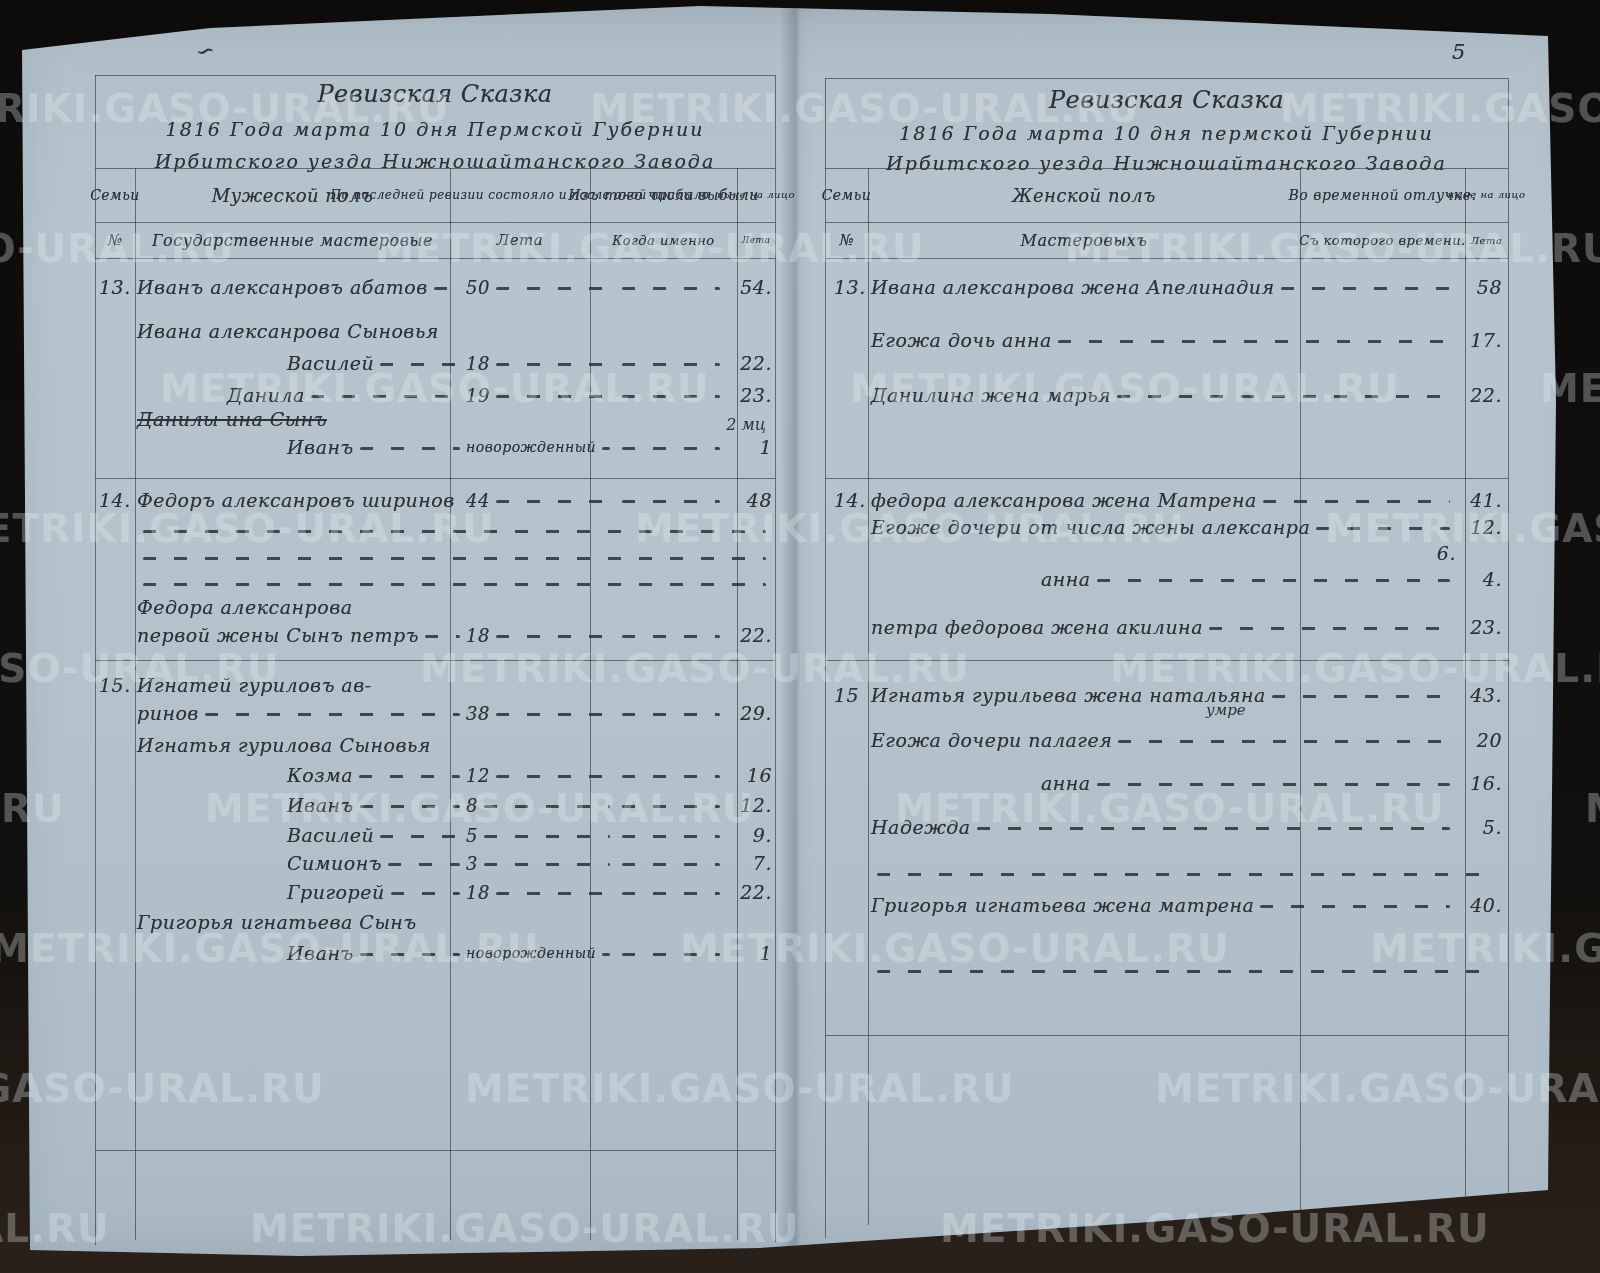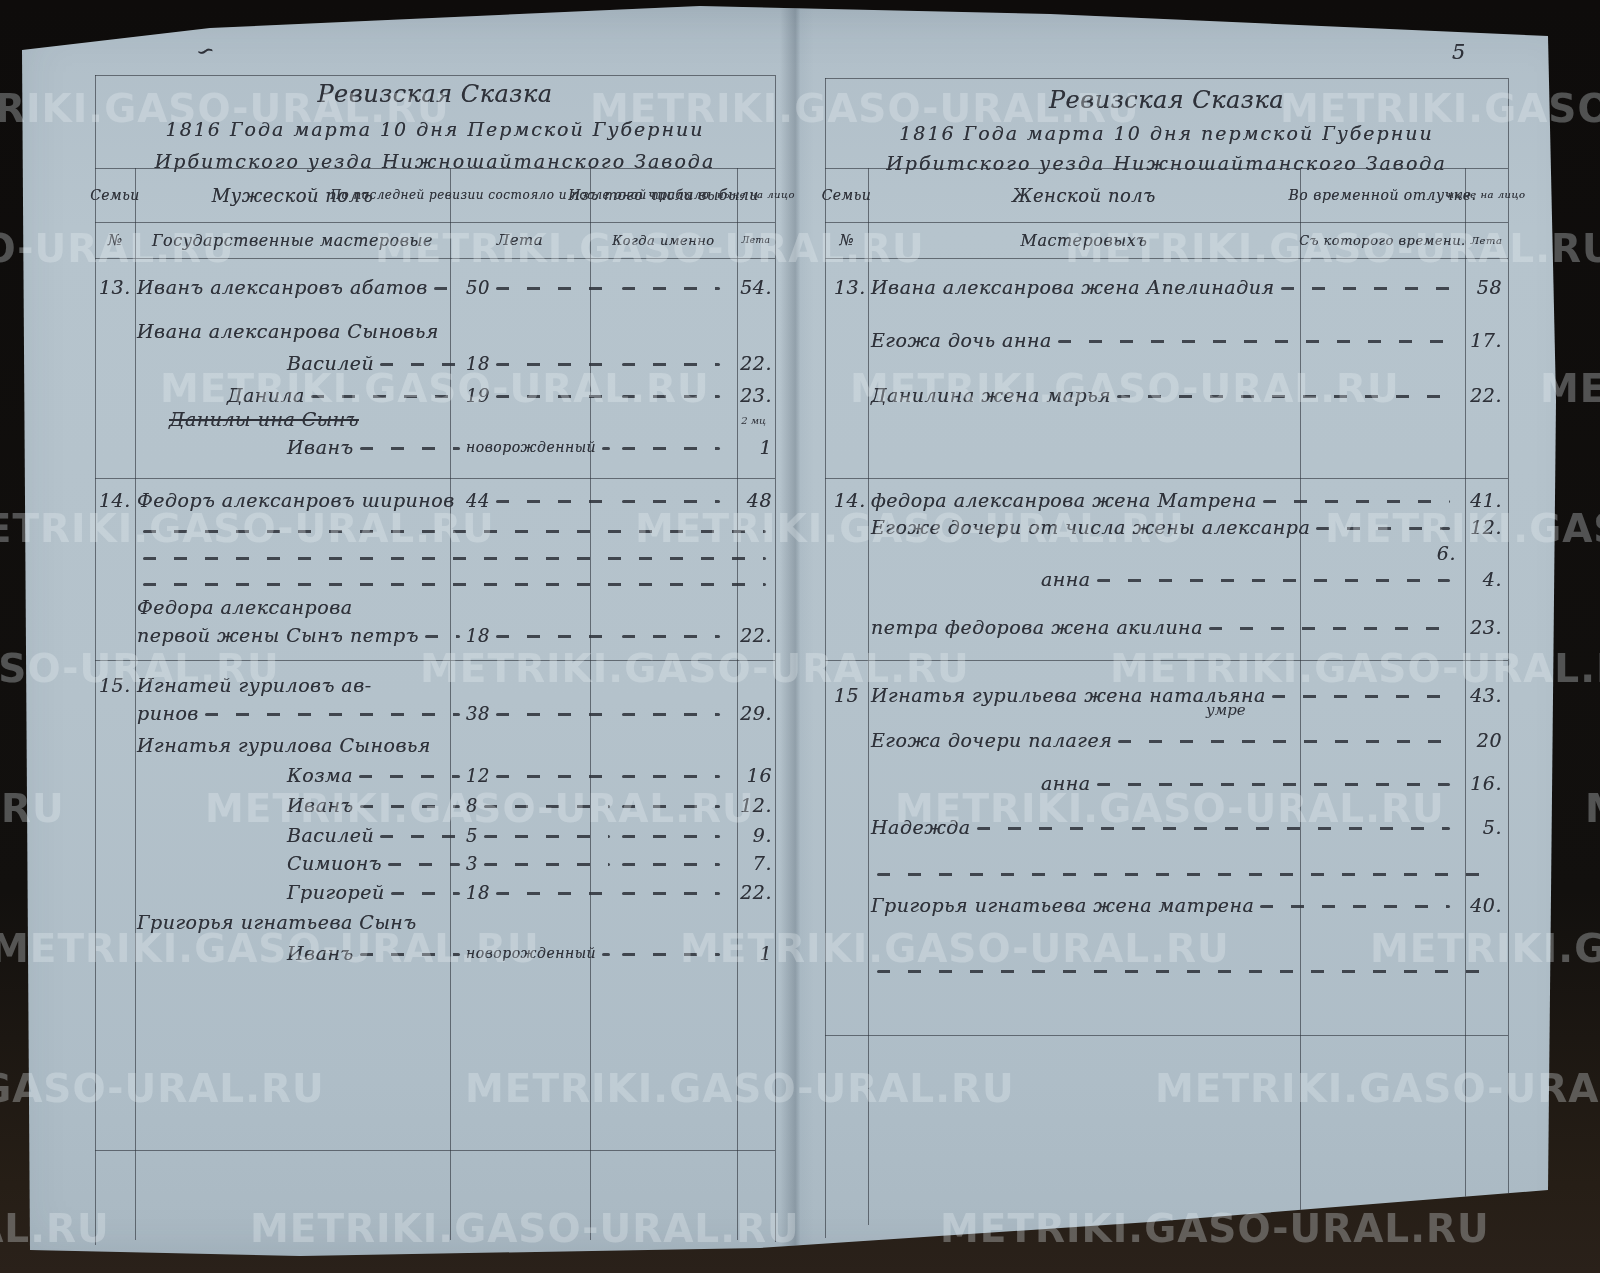--- a/index.html
+++ b/index.html
@@ -33,22 +33,22 @@
   .num{position:absolute;font-size:19px;}
   .cell{display:flex;align-items:center;overflow:visible;min-width:0;}
   .leader{
     flex:1 1 auto;height:3px;margin:2px 6px 0 6px;border-radius:2px;
     background-image:repeating-linear-gradient(90deg,rgba(44,48,56,.85) 0 13px,rgba(0,0,0,0) 13px 31px);
   }
   .leader.full{grid-column:1 / -1;}
   .val{text-align:right;font-size:19px;}
   .agetxt{font-size:18px;}
   .nametxt{font-size:19px;}
-  .struck{text-decoration:line-through;text-decoration-thickness:2px;padding-left:32px;}
-  .note-a{position:absolute;right:6px;top:-17px;font-size:10px;font-style:italic;color:#2e3139;}
+  .struck{text-decoration:line-through;text-decoration-thickness:2px;}
+  .note-a{position:absolute;right:6px;top:-17px;font-size:16px;font-style:italic;color:#2e3139;}
   .note-b{position:absolute;left:335px;top:21px;font-size:15px;font-style:italic;color:#2e3139;}
   .wm{
     position:absolute;font-family:"DejaVu Sans",sans-serif;font-weight:bold;
     font-size:39px;letter-spacing:1px;color:rgba(236,241,246,.30);white-space:nowrap;pointer-events:none;
   }
   .stackhead{line-height:10px;font-size:10px;}
   .cornermark{position:absolute;left:196px;top:38px;font-size:22px;transform:rotate(-15deg);}
   .pagenum{position:absolute;left:1452px;top:40px;font-size:21px;}
 </style>
 </head>

